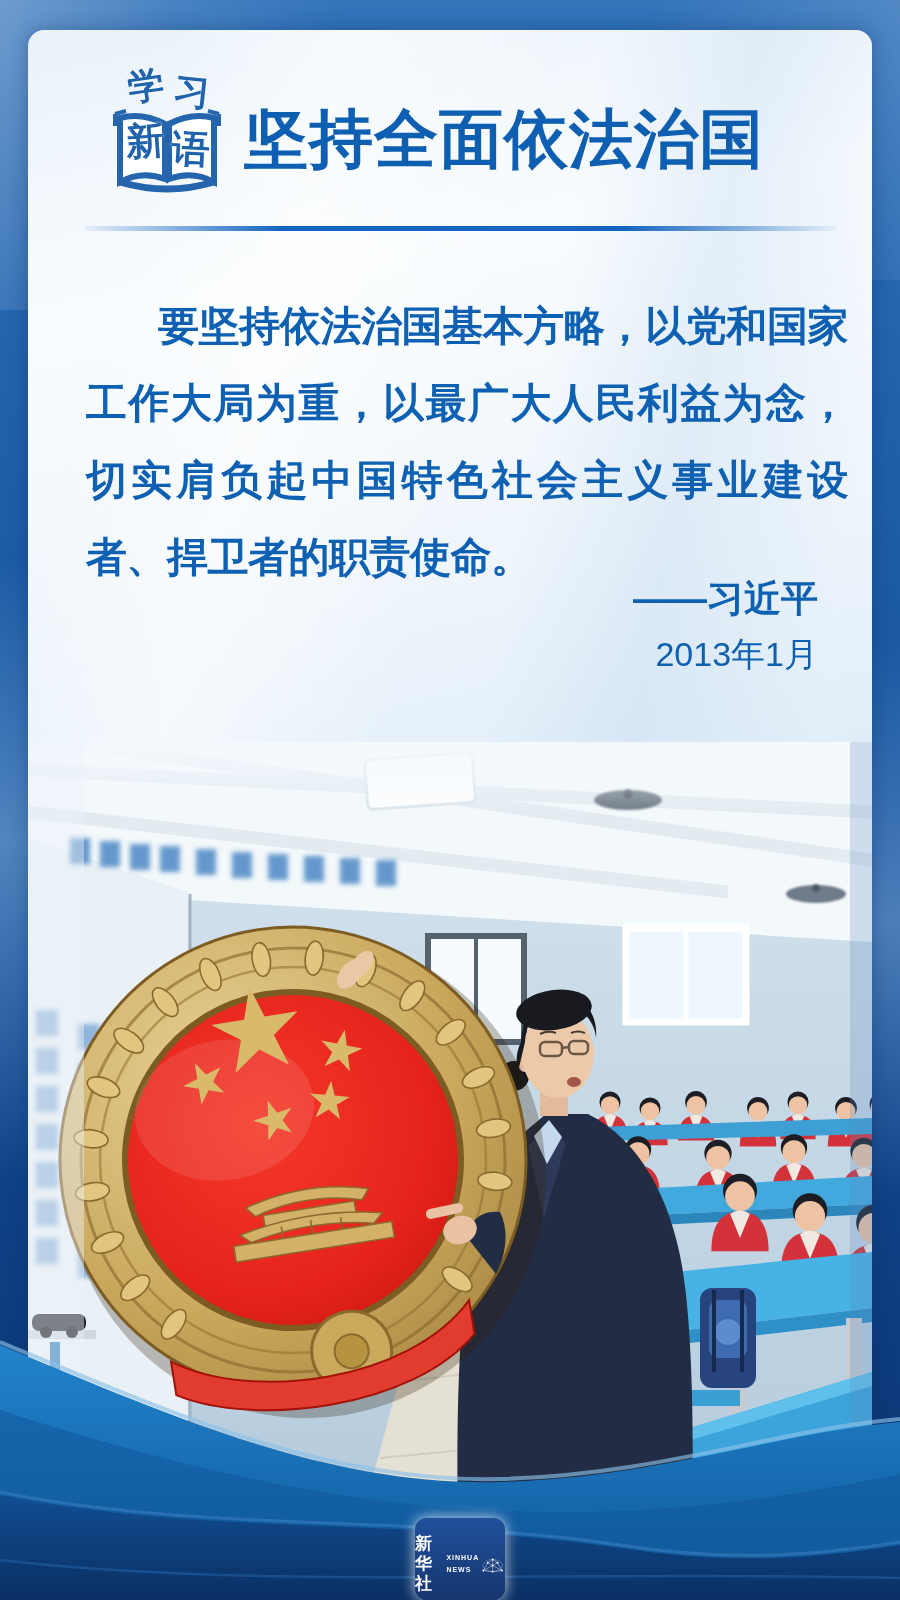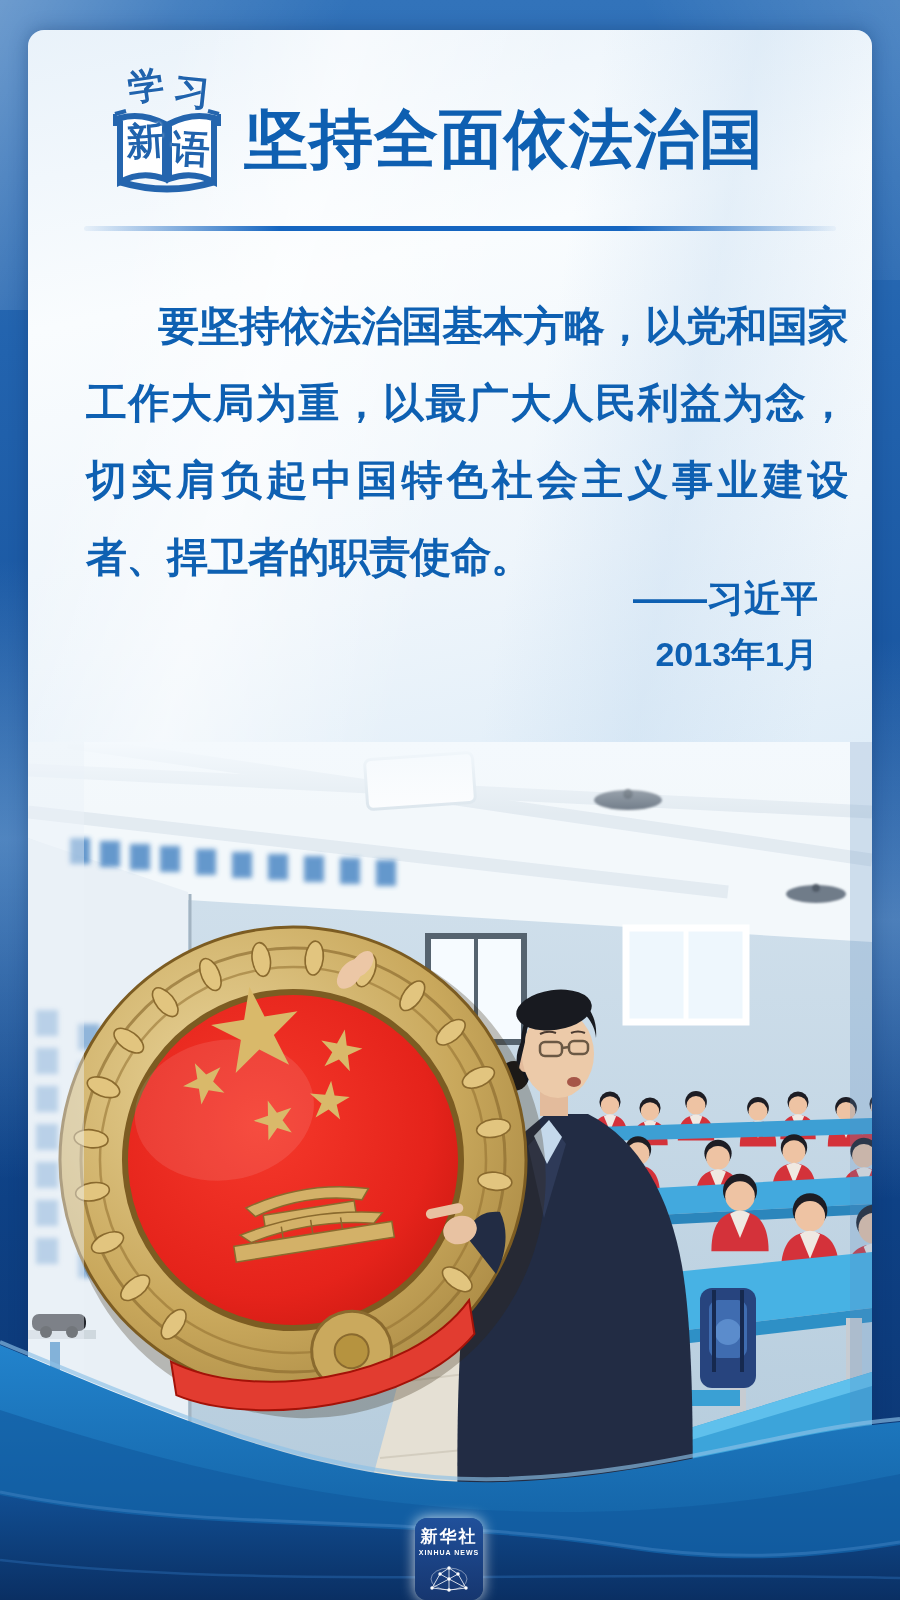--- a/index.html
+++ b/index.html
@@ -44,31 +44,31 @@
   .divider{position:absolute;left:56px;top:196px;width:752px;height:5px;
     background:linear-gradient(90deg,rgba(21,101,192,.06) 0%,#1565c0 26%,#1565c0 72%,rgba(21,101,192,.04) 100%);
     border-radius:3px;}
 
   .quote{position:absolute;left:50px;top:250px;width:762px;margin:8px;
     font-size:41px;line-height:77px;font-weight:700;color:#0e60b2;
     text-indent:72px;text-align:justify;letter-spacing:-.5px;}
 
   .attribution{position:absolute;right:54px;top:540px;text-align:right;color:#0e60b2;}
   .attr-author{font-size:37px;line-height:58px;font-weight:700;}
-  .attr-date{font-size:34px;line-height:52px;font-weight:700;text-align:right;}
+  .attr-date{font-size:34px;line-height:52px;font-weight:400;text-align:right;}
   .attr-source{font-size:36px;line-height:48px;font-weight:700;}
 
   .photo{position:absolute;left:0;top:712px;width:844px;height:790px;display:block;}
 
   .waves{position:absolute;left:0;top:1260px;width:900px;height:340px;display:block;}
 
-  .badge{position:absolute;left:415px;top:1518px;width:68px;height:82px;
+  .badge{position:absolute;left:415px;top:1518px;width:90px;height:82px;
     border-radius:12px;background:linear-gradient(180deg,#20509b 0%,#16366f 100%);
     box-shadow:0 0 14px rgba(255,255,255,.8);
-    display:flex;flex-direction:column;align-items:center;padding-top:9px;box-sizing:border-box;}
+    display:flex;align-items:center;padding-top:9px;box-sizing:border-box;}
   .badge-cn{color:#ffffff;font-weight:800;font-size:17px;letter-spacing:2px;line-height:20px;}
   .badge-en{color:#ffffff;font-weight:700;font-size:7px;letter-spacing:1px;line-height:12px;}
   .badge svg{margin-top:3px;}
 </style>
 </head>
 <body>
 
 <div class="poster">
 
   <div class="frame-streak-tl"></div>

